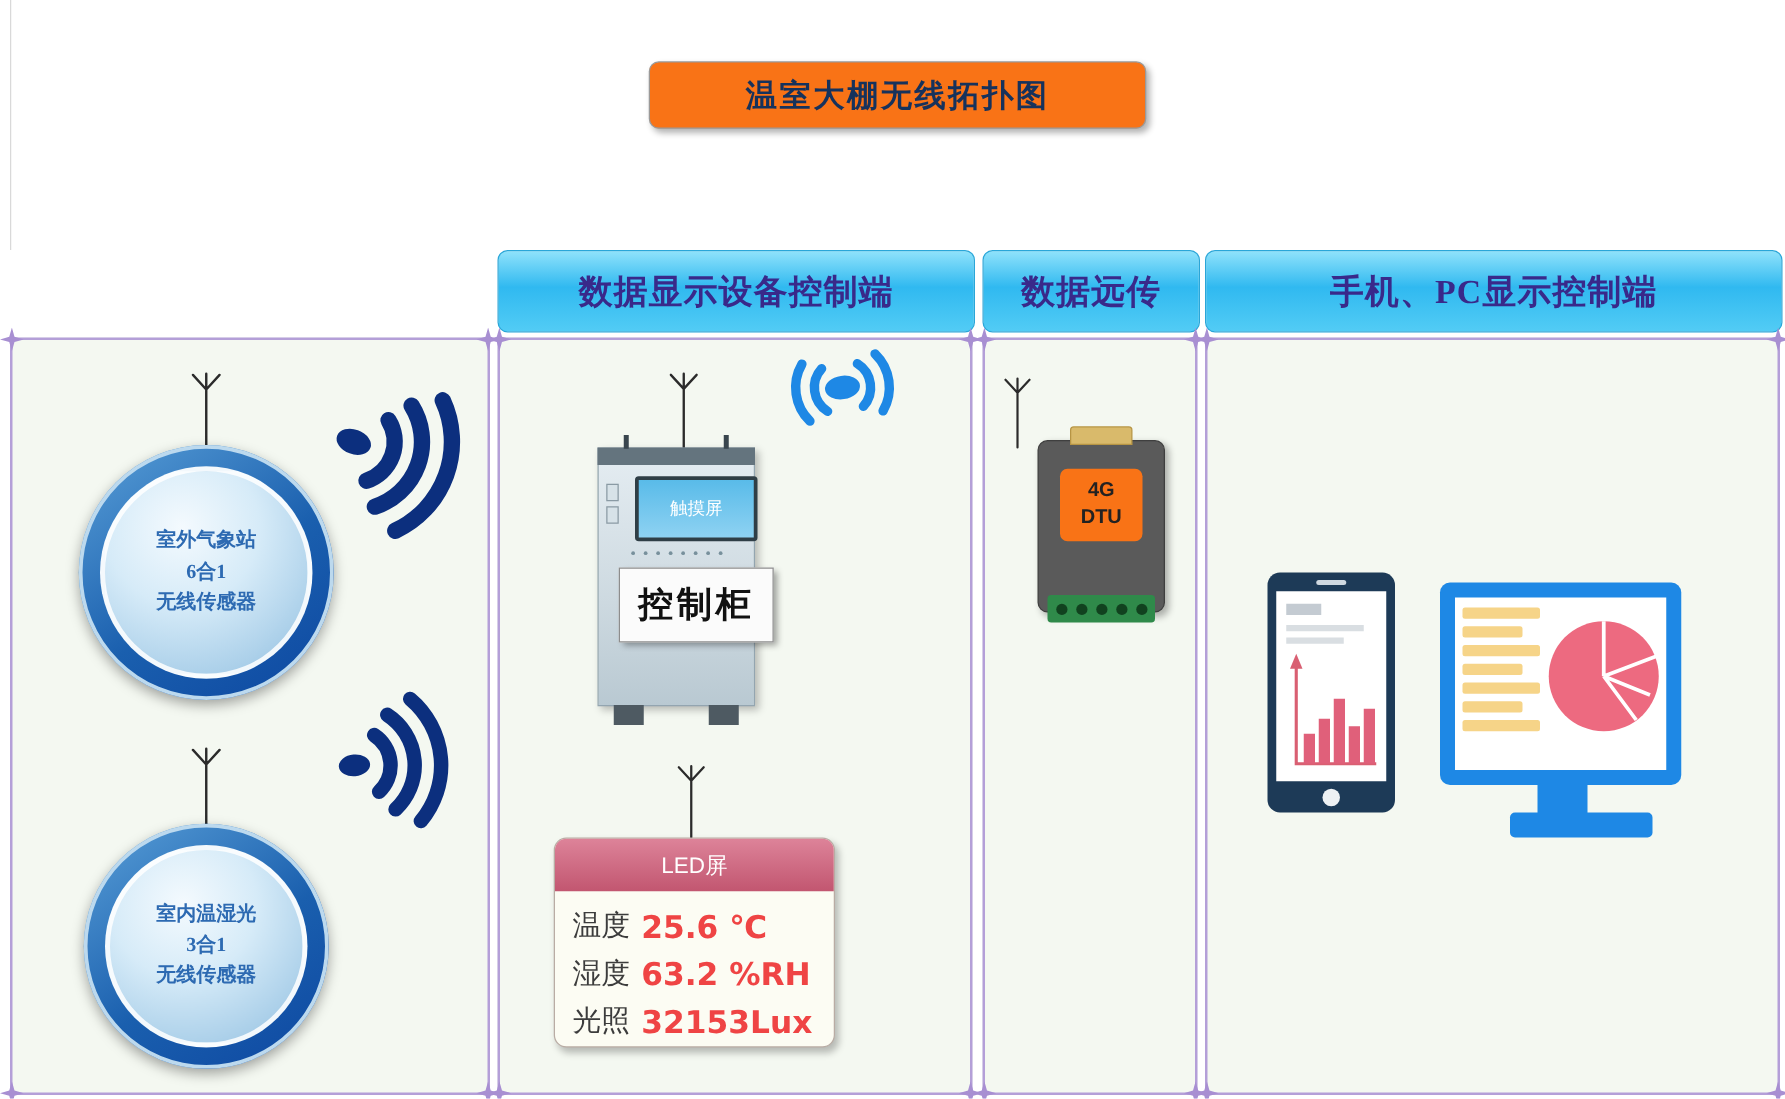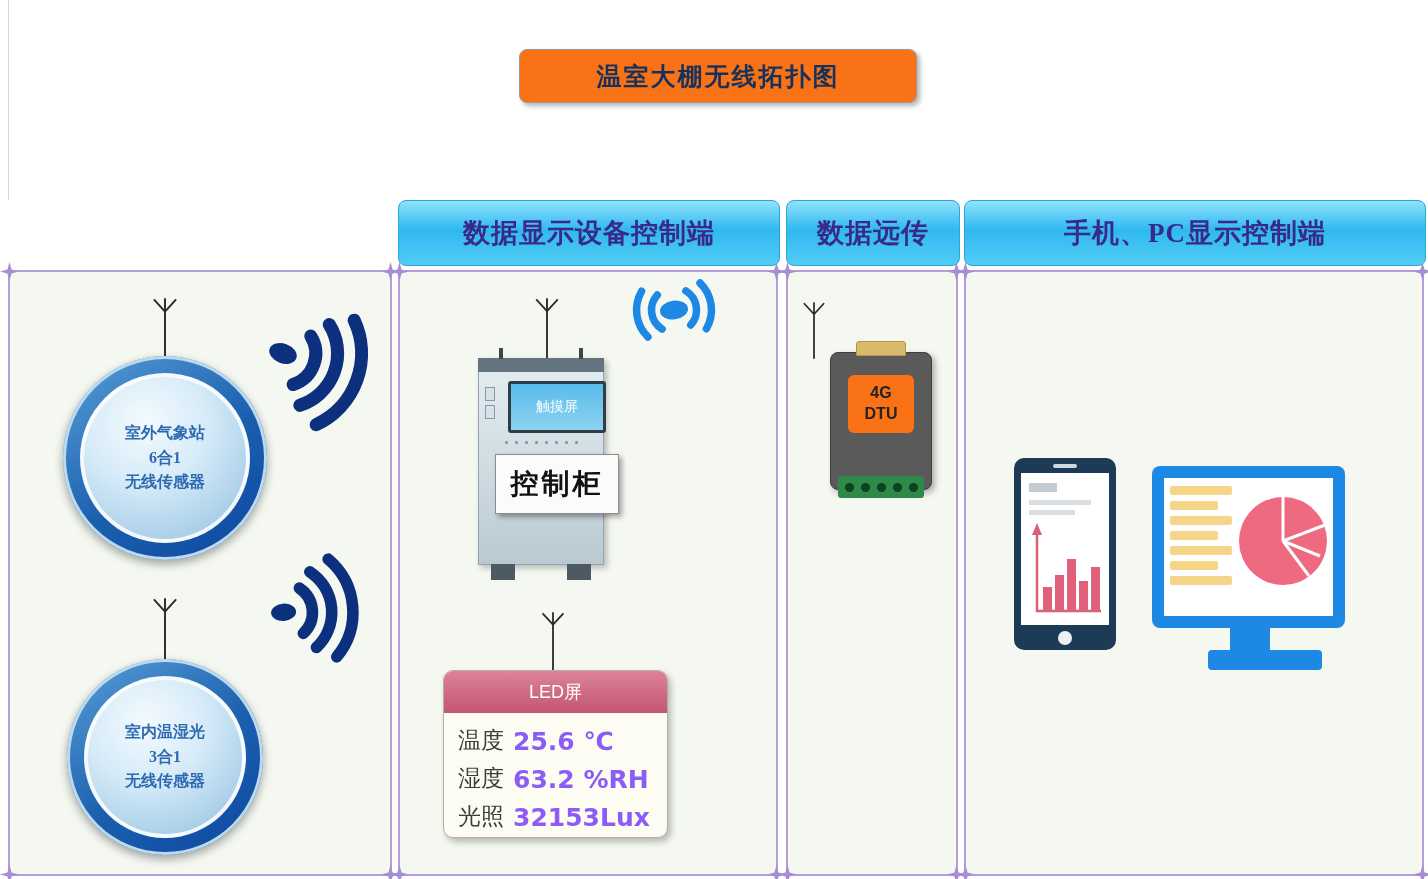--- a/index.html
+++ b/index.html
@@ -76,21 +76,21 @@
   .led-panel{position:absolute;left:443px;top:670px;width:225px;height:168px;
     background:#fcfcf3;border:1px solid #b9aca4;border-radius:10px;
     box-shadow:3px 4px 6px rgba(0,0,0,.25);box-sizing:border-box;}
   .led-header{height:42px;border-radius:9px 9px 0 0;
     background:linear-gradient(180deg,#dd8399 0%,#c25670 100%);
     display:flex;align-items:center;justify-content:center;color:#fff;font-size:18px;
     font-family:"Liberation Sans",sans-serif;}
   .led-rows{padding:5px 12px 0 14px;display:flex;flex-direction:column;}
   .led-row{height:38px;display:flex;align-items:flex-end;gap:9px;}
   .led-row .lbl{font-size:23px;color:#3c3c3c;}
-  .led-row .val{font-size:25px;font-weight:bold;color:#8b5cf6;font-family:"DejaVu Sans",sans-serif;}
+  .led-row .val{font-size:25px;font-weight:bold;color:#ef4444;font-family:"DejaVu Sans",sans-serif;}
 
   
   .dtu{position:absolute;left:830px;top:352px;width:100px;height:136px;background:#5a5a5a;
     border:1px solid #3f3f3f;border-radius:8px;box-shadow:3px 3px 6px rgba(0,0,0,.3);}
   .dtu-tab{position:absolute;left:50%;transform:translateX(-50%);top:-12px;width:48px;height:13px;
     background:#d9ba6b;border-radius:3px 3px 0 0;border:1px solid #b79544;}
   .dtu-label{position:absolute;left:50%;transform:translateX(-50%);top:22px;width:66px;height:58px;
     background:#f97316;border-radius:6px;display:flex;flex-direction:column;align-items:center;
     justify-content:center;font-family:"Liberation Sans",sans-serif;font-weight:bold;
     font-size:16px;color:#222;line-height:1.3;}

